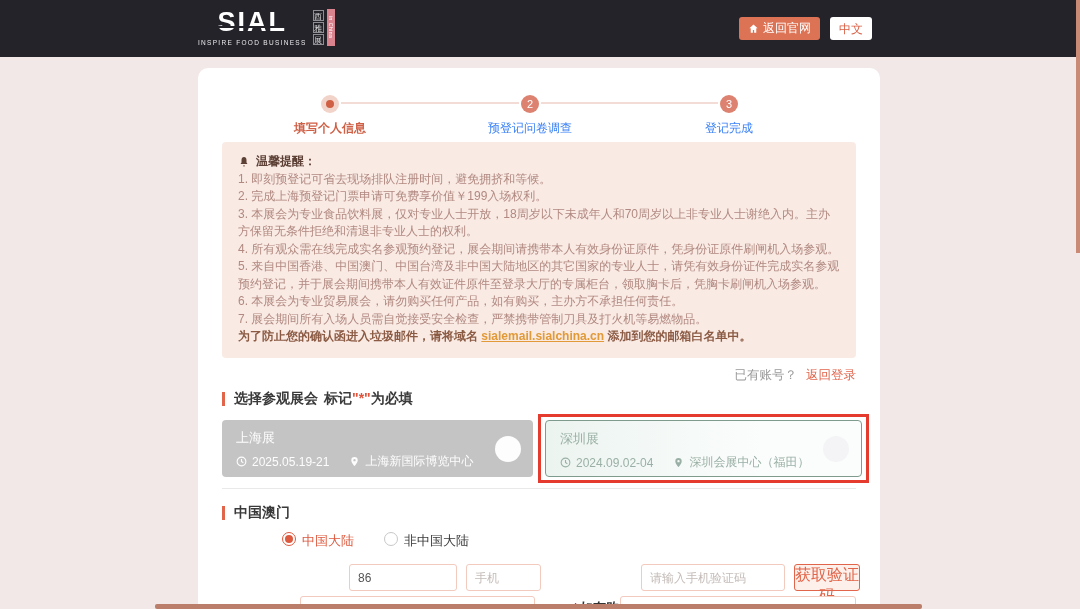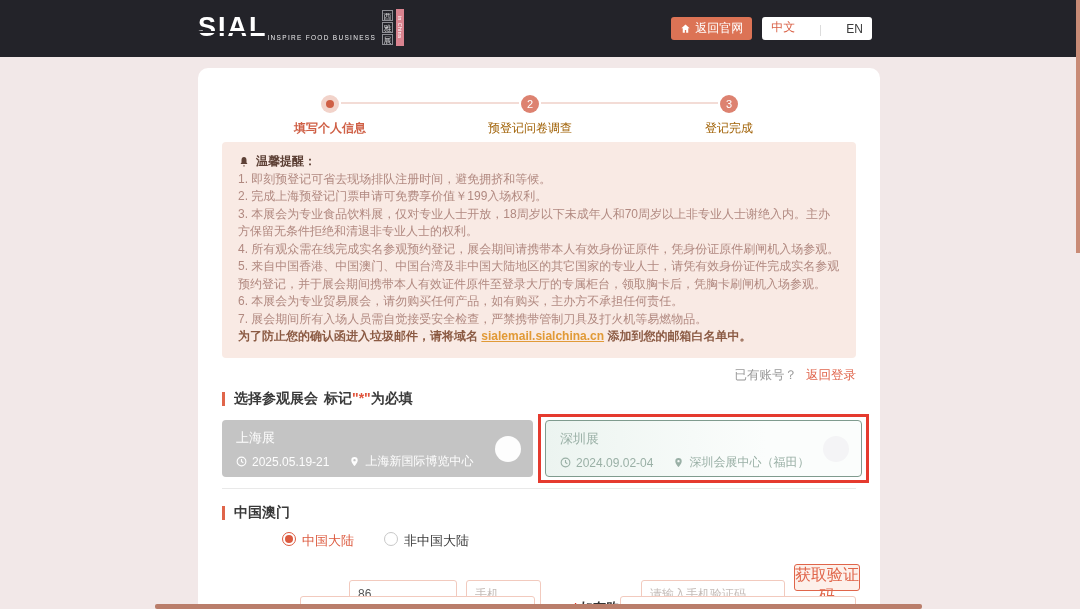--- a/index.html
+++ b/index.html
@@ -6,56 +6,56 @@
   body{
     width:1080px;height:609px;overflow:hidden;
     font-family:"Liberation Sans","DejaVu Sans",sans-serif;
     background:#f2e8e8;
   }
   .screen{position:relative;width:1080px;height:609px;overflow:hidden;}
 
   
   .header{position:absolute;left:0;top:0;width:1080px;height:57px;background:#232329;}
   .logo{position:absolute;left:198px;top:9px;display:flex;align-items:center;cursor:pointer;}
-  .logo-text{display:flex;align-items:flex-end;}
+  .logo-text{display:flex;flex-direction:column;align-items:center;}
   .logo-brand{position:relative;color:#fff;font-size:27px;font-weight:800;letter-spacing:2px;line-height:27px;}
   .logo-brand::after{content:"";position:absolute;left:-2px;right:-2px;top:63%;height:2px;background:#232329;}
   .logo-tagline{color:#e9e9eb;font-size:6.5px;letter-spacing:1.3px;margin-top:3px;white-space:nowrap;}
   .logo-cn{display:flex;flex-direction:column;margin-left:6px;gap:1px;}
   .logo-cn span{display:block;width:11px;height:11px;line-height:11px;text-align:center;
     font-size:8px;color:#d8d8da;border:0.5px solid #8e8e94;box-sizing:border-box;}
   .logo-strip{margin-left:3px;width:8px;height:37px;background:#d9838f;color:#fff;
     writing-mode:vertical-rl;font-size:5px;line-height:8px;text-align:center;letter-spacing:0.5px;}
   .header-right{position:absolute;right:208px;top:17px;display:flex;gap:10px;align-items:center;}
   .back-btn{display:flex;align-items:center;gap:4px;background:#dc7355;color:#fff;border:none;
     font-size:12px;padding:4px 9px;border-radius:3px;cursor:pointer;font-family:inherit;height:23px;}
   .back-btn svg{width:11px;height:11px;fill:#fff;}
-  .lang-pill{display:flex;align-items:flex-end;gap:25px;background:#fff;border-radius:3px;
-    padding:4px 9px;font-size:12px;height:23px;box-sizing:border-box;}
+  .lang-pill{display:flex;align-items:flex-start;gap:25px;background:#fff;border-radius:3px;
+    padding:4px 9px;font-size:12px;height:23px;box-sizing:border-box;flex-direction:column;}
   .lang-zh{color:#d95f44;cursor:pointer;}
   .lang-sep{width:1px;height:11px;background:#dcdcdc;}
   .lang-en{color:#3a3a3a;cursor:pointer;}
 
   
   .card{position:absolute;left:198px;top:68px;width:682px;height:541px;background:#fff;
     border-radius:10px 10px 0 0;overflow:hidden;}
 
   
   .stepper{position:absolute;left:0;top:26px;width:682px;height:52px;}
   .step-line{position:absolute;top:8px;height:2px;background:#f3dcd6;}
   .line-1{left:143px;width:178px;}
   .line-2{left:343px;width:177px;}
   .step{position:absolute;top:0;transform:translateX(-50%);text-align:center;}
   .step-1{left:132px;} .step-2{left:332px;} .step-3{left:531px;}
   .dot-ring{display:inline-flex;width:18px;height:18px;border-radius:50%;background:#f2d3ca;
     align-items:center;justify-content:center;}
   .dot{width:8px;height:8px;border-radius:50%;background:#cf5f45;}
   .num-circle{display:inline-block;width:18px;height:18px;border-radius:50%;background:#dd8270;
     color:#fff;font-size:11px;line-height:18px;text-align:center;}
-  .step-label{margin-top:7px;font-size:12px;color:#a16207;white-space:nowrap;}
+  .step-label{margin-top:7px;font-size:12px;color:#3b82f6;white-space:nowrap;}
   .step-1 .step-label{color:#cf5f45;font-weight:bold;}
 
   
   .notice{position:absolute;left:24px;top:74px;width:634px;box-sizing:border-box;
     background:#f9eae4;border-radius:4px;padding:11px 16px 12px;
     font-size:12px;line-height:17.5px;color:#b18980;}
   .notice-title{display:flex;align-items:center;gap:6px;color:#5e4136;font-weight:bold;}
   .notice-title svg{width:12px;height:12px;fill:#5e4136;}
   .notice-footer{color:#8b5a43;font-weight:bold;}
   .notice-footer a{color:#e19a37;text-decoration:underline;font-weight:bold;cursor:pointer;}
@@ -99,21 +99,21 @@
   .radio-off{border:1px solid #c8c8c8;background:#fff;}
   .radio-opt.sel{color:#dc5a3f;}
   .radio-opt.unsel{color:#3a3a3a;}
 
   
   .form-row{position:absolute;left:0;top:496px;width:682px;height:28px;font-size:13px;}
   .f-label{position:absolute;top:7px;color:#333;font-weight:bold;white-space:nowrap;margin-top:28px;}
   .star{color:#e03b2a;margin-right:2px;font-weight:bold;}
   .l1{left:104px;width:38px;text-align:right;}
   .l2{left:350px;width:84px;text-align:right;}
-  .inp{position:absolute;top:16px;height:27px;box-sizing:border-box;border:1px solid #f2cabe;
+  .inp{position:absolute;top:0;height:27px;box-sizing:border-box;border:1px solid #f2cabe;
     border-radius:3px;font-size:12px;color:#555;padding:0 8px;outline:none;background:#fff;font-family:inherit;}
   .inp::placeholder{color:#c4bcb8;}
   .inp-code{left:151px;width:108px;}
   .inp-phone{left:268px;width:75px;}
   .inp-sms{left:443px;width:144px;}
   .sms-btn{position:absolute;left:596px;top:0;width:66px;height:27px;box-sizing:border-box;
     background:#fdf0ea;border:1px solid #e0654a;color:#e0654a;font-size:16px;border-radius:3px;
     cursor:pointer;font-family:inherit;padding:0;}
   .partial-row .pinp{position:absolute;top:528px;height:26px;box-sizing:border-box;
     border:1px solid #f2cabe;border-radius:3px;background:#fff;}

